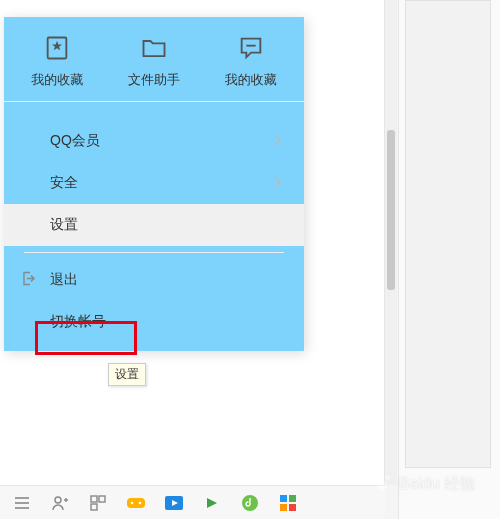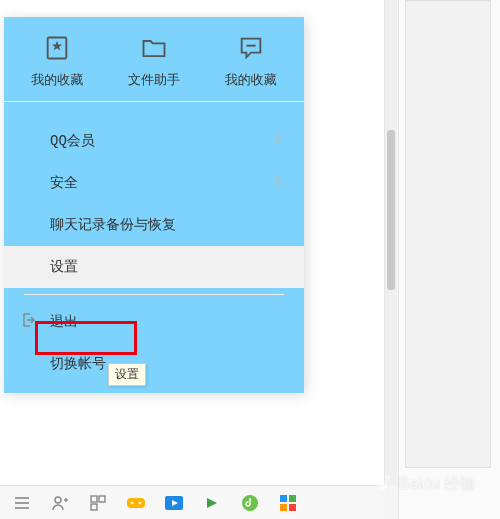--- a/index.html
+++ b/index.html
@@ -56,21 +56,20 @@
     }
     .menu-list {
       padding: 18px 0 8px 0;
     }
     .menu-item {
       position: relative;
       padding: 12px 46px 12px 46px;
       cursor: pointer;
       font-size: 14px;
       color: #333;
-      font-family: Liberation Mono, monospace;
     }
     .menu-item.selected {
       background: #f0f0f0;
     }
     .menu-item .chevron {
       position: absolute;
       right: 22px;
       top: 50%;
       transform: translateY(-50%);
       color: #bbb;
@@ -221,23 +220,20 @@
       </span>
     </div>
     <div class="menu-item">
       <span>安全</span>
       <span class="chevron">
         <svg width="8" height="12" viewBox="0 0 8 12">
             <path d="M1 1 L6 6 L1 11" fill="none" stroke="#bbb" stroke-width="1.5"></path>
           </svg>
       </span>
     </div>
-    <div class="menu-item">
-      <span>聊天记录备份与恢复</span>
-    </div>
     <div class="menu-item selected">
       <span>设置</span>
     </div>
     <div class="divider"></div>
     <div class="menu-item">
       <span class="left-icon">
         <svg width="16" height="16" viewBox="0 0 16 16" fill="none" stroke="#888" stroke-width="1.4">
           <path d="M10 2 H4 V14 H10"></path>
           <path d="M7 8 H14 M11 5 L14 8 L11 11"></path>
         </svg>

